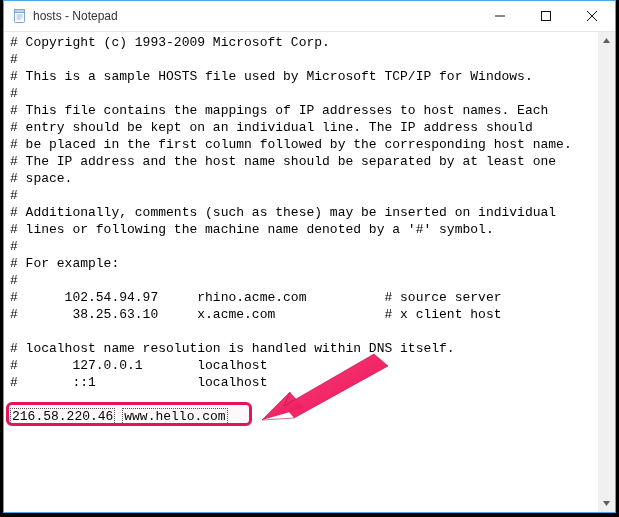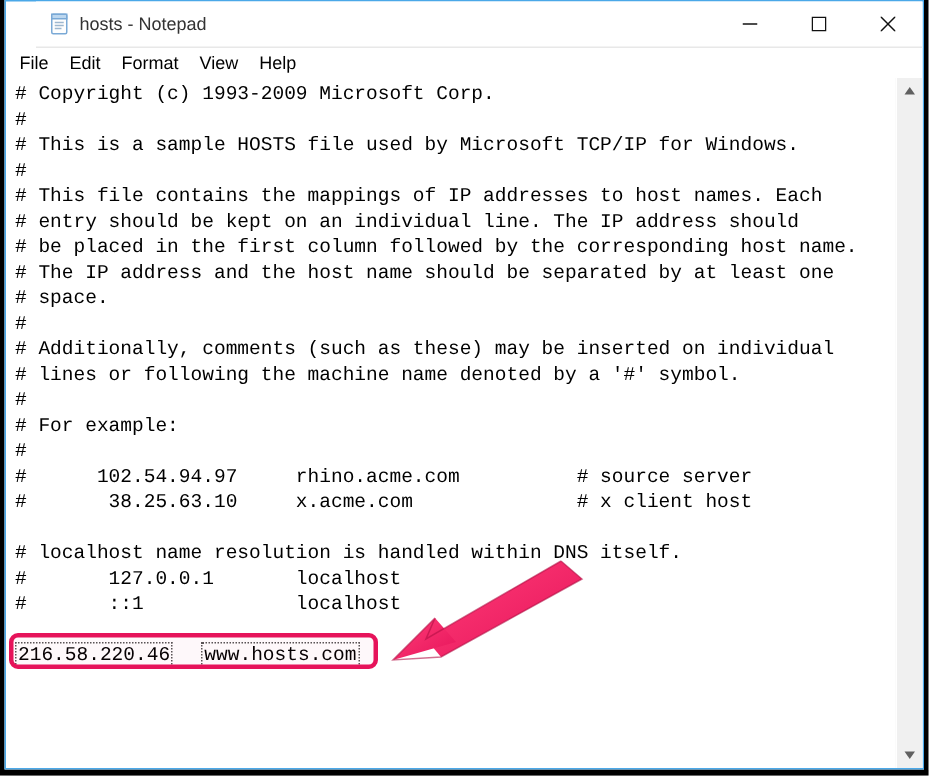--- a/index.html
+++ b/index.html
@@ -13,21 +13,21 @@
     box-shadow:0 6px 18px rgba(0,0,0,.6);
   }
   .window{
     position:absolute;left:3px;top:0;width:613px;height:513px;
     background:#fff;border:1px solid #4aa8e8;box-sizing:border-box;
     display:flex;flex-direction:column;
   }
   
   .titlebar{
     height:30px;flex:0 0 30px;background:#fff;display:flex;align-items:center;
-    font-size:12px;color:#333;border-bottom:1px solid #e8e8e8;margin-left:20px;
+    font-size:12px;color:#333;border-bottom:1px solid #e8e8e8;
   }
   .titlebar .icon{
     width:16px;height:16px;margin:0 5px 0 8px;display:flex;align-items:center;justify-content:center;
   }
   .titlebar .title{flex:0 0 auto;}
   .titlebar .spacer{flex:1 1 auto;}
   .winbtn{
     width:46px;height:30px;display:flex;align-items:center;justify-content:center;
     color:#111;background:transparent;
   }
@@ -63,21 +63,21 @@
   .annot-box{
     position:absolute;
     border:3px solid #e6135a;border-radius:6px;
     pointer-events:none;box-sizing:border-box;
     background:rgba(230,19,90,0.03);
   }
   .annot-arrow{
     position:absolute;pointer-events:none;
   }
   .hl-ip{
-    background:#fff;border:1px dotted #555;padding:0 1px;margin-right:12px;
+    background:#fff;border:1px dotted #555;padding:0 1px;margin-right:0px;
   }
   .hl-host{
     background:#fff;border:1px dotted #555;padding:0 1px;margin-left:-1px;
   }
 </style>
 </head>
 <body>
 
 <div class="shadow"></div>
 
@@ -106,27 +106,20 @@
         </svg>
     </div>
     <div class="winbtn close">
       <svg width="10" height="10" viewBox="0 0 10 10">
           <line x1="0" y1="0" x2="10" y2="10" stroke="currentColor" stroke-width="1"></line>
           <line x1="10" y1="0" x2="0" y2="10" stroke="currentColor" stroke-width="1"></line>
         </svg>
     </div>
   </div>
 
-  <div class="menubar">
-    <span class="menuitem">File</span>
-    <span class="menuitem">Edit</span>
-    <span class="menuitem">Format</span>
-    <span class="menuitem">View</span>
-    <span class="menuitem">Help</span>
-  </div>
 
   <div class="client">
     <div class="editor" id="editor"># Copyright (c) 1993-2009 Microsoft Corp.
 #
 # This is a sample HOSTS file used by Microsoft TCP/IP for Windows.
 #
 # This file contains the mappings of IP addresses to host names. Each
 # entry should be kept on an individual line. The IP address should
 # be placed in the first column followed by the corresponding host name.
 # The IP address and the host name should be separated by at least one
@@ -137,21 +130,21 @@
 #
 # For example:
 #
 #      102.54.94.97     rhino.acme.com          # source server
 #       38.25.63.10     x.acme.com              # x client host
 
 # localhost name resolution is handled within DNS itself.
 #       127.0.0.1       localhost
 #       ::1             localhost
 
-<span class="hl-ip">216.58.220.46</span> <span class="hl-host">www.hosts.com</span></div>
+<span class="hl-ip">216.58.220.46</span> <span class="hl-host">www.hello.com</span></div>
 
     <div class="scrollbar-v">
       <div class="arrow up">
         <svg width="9" height="9" viewBox="0 0 9 9">
             <polygon points="4.5,2 8,7 1,7" fill="#606060"></polygon>
           </svg>
       </div>
       <div class="arrow down">
         <svg width="9" height="9" viewBox="0 0 9 9">
             <polygon points="1,2 8,2 4.5,7" fill="#606060"></polygon>

